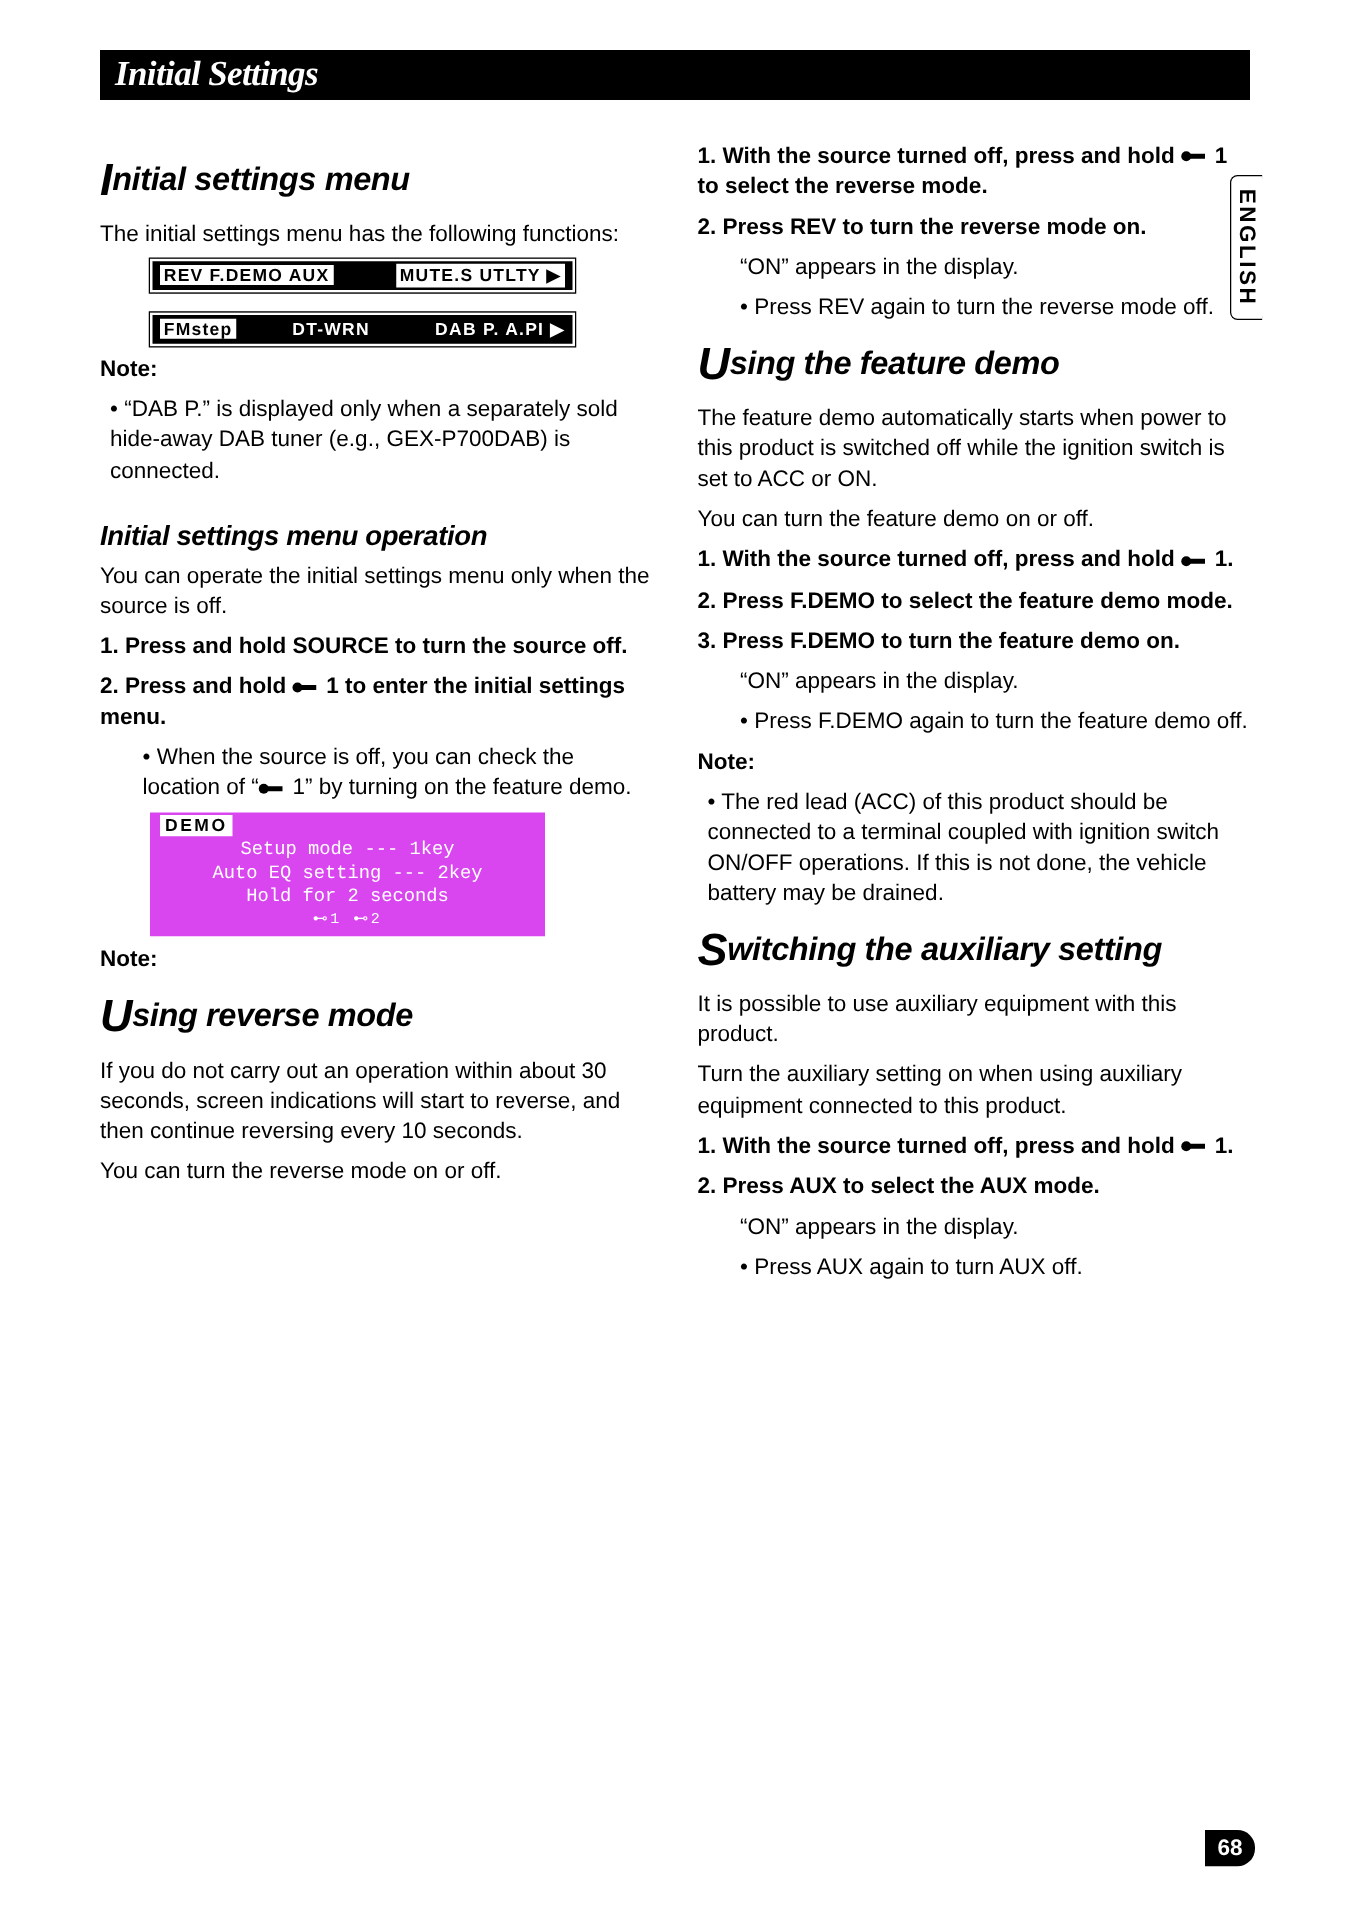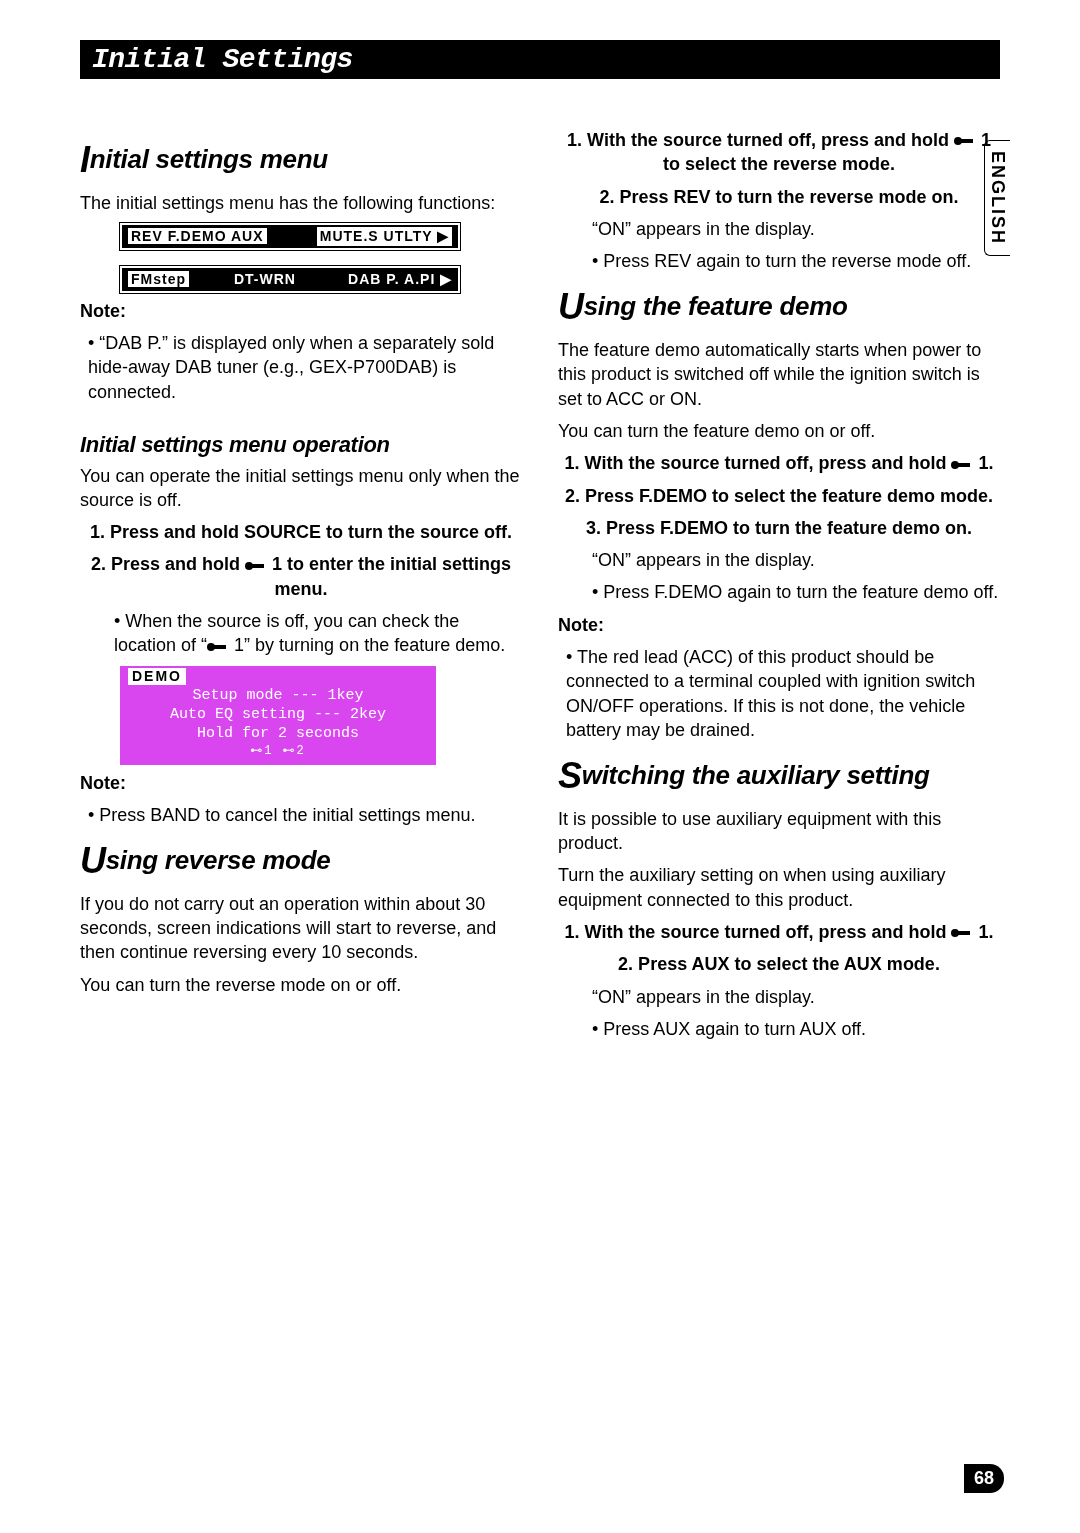--- a/index.html
+++ b/index.html
@@ -15,27 +15,27 @@
   .page {
     padding: 40px 80px 40px 80px;
   }
   .title-bar {
     background: #000;
     color: #fff;
     padding: 4px 12px;
     font-style: italic;
     font-weight: bold;
     font-size: 28px;
-    font-family: Liberation Mono, monospace;
+    font-family: Liberation Serif, serif;
     letter-spacing: -0.5px;
   }
   .columns {
     display: flex;
     gap: 36px;
-    margin-top: 47px;
+    margin-top: 30px;
   }
   .col {
     flex: 1;
     font-size: 18px;
     line-height: 1.35;
   }
   .h-large {
     font-weight: bold;
     font-style: italic;
     font-size: 26px;
@@ -52,21 +52,20 @@
     font-style: italic;
     font-size: 22px;
     margin: 26px 0 4px 0;
     letter-spacing: -0.3px;
   }
   p {
     margin: 2px 0 8px 0;
   }
   .step {
     font-weight: bold;
-    text-align: center;
   }
   .note-label {
     font-weight: bold;
   }
   .bullet {
     margin-left: 8px;
   }
   .lcd-box {
     margin: 6px 0 6px 40px;
     width: 340px;
@@ -198,21 +197,20 @@
 
       <div class="lcd-demo">
         <div class="lcd-demo-title" style="background:#fff;color:#000;display:inline-block;padding:0 4px;">DEMO</div>
         <div class="demo-line center">Setup mode --- 1key</div>
         <div class="demo-line center">Auto EQ setting --- 2key</div>
         <div class="demo-line center">Hold for 2 seconds</div>
         <div class="demo-bottom">⊷1   ⊷2</div>
       </div>
 
       <p class="note-label">Note:</p>
-      <p class="bullet">• <span>Press BAND to cancel the initial settings menu.</span></p>
 
       <div class="h-large">
         <span class="cap">U</span><span>sing reverse mode</span>
       </div>
       <p>If you do not carry out an operation within about 30 seconds, screen indications will start to reverse, and then continue reversing every 10 seconds.</p>
       <p>You can turn the reverse mode on or off.</p>
     </div>
 
     <div class="col">
       <p class="step">

